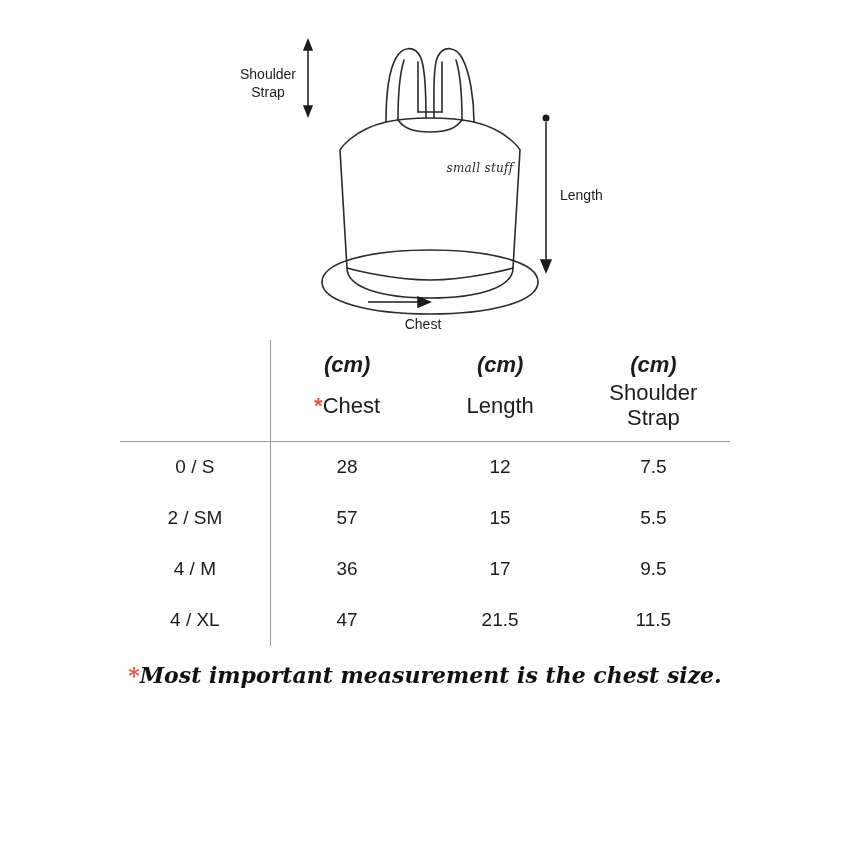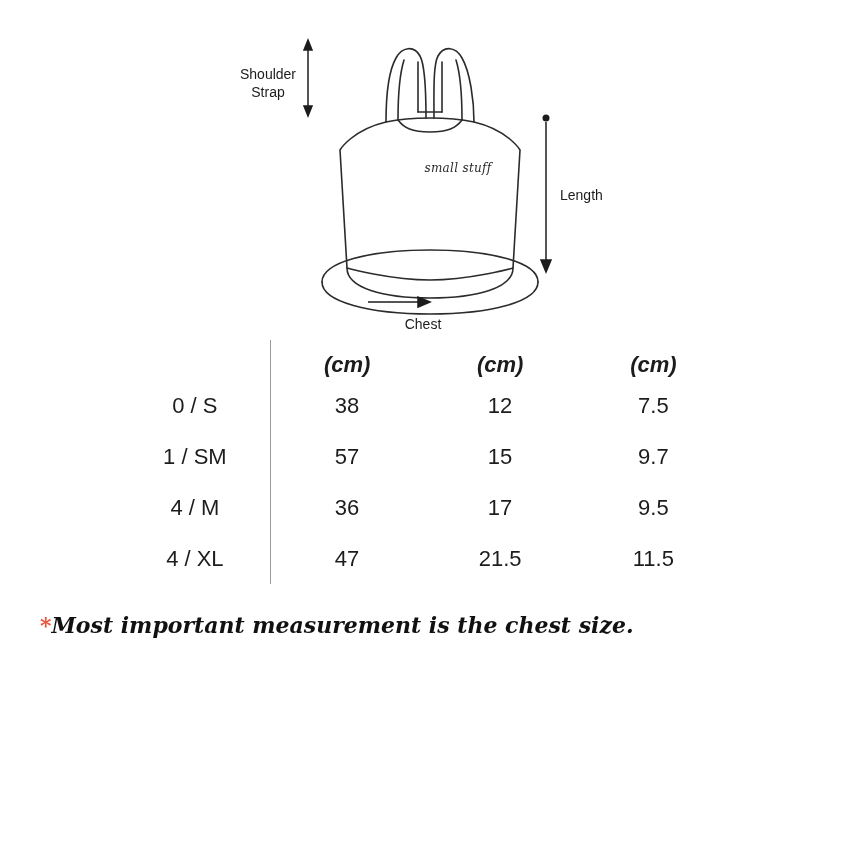--- a/index.html
+++ b/index.html
@@ -44,21 +44,21 @@
     width: 80px;
     text-align: left;
   }
   #lbl-chest {
     left: 383px;
     top: 316px;
     width: 80px;
   }
   .brand-script {
     position: absolute;
-    left: 398px;
+    left: 420px;
     top: 161px;
     width: 120px;
     text-align: center;
     font-family: "DejaVu Serif", serif;
     font-style: italic;
     font-size: 12px;
     color: #2a2a2a;
     letter-spacing: 0.3px;
   }
 
@@ -103,42 +103,43 @@
   }
   .asterisk {
     color: #e8553c;
     font-weight: bold;
   }
 
   .head-row td { border-bottom: 1px solid #9a9a9a; }
 
   .body-row td {
     height: 51px;
-    font-size: 22px;
+    font-size: 19px;
   }
   .body-row td.size-cell {
     border-right: 1px solid #9a9a9a;
   }
   .head-row td.size-cell,
   .unit-row td.size-cell {
     border-right: 1px solid #9a9a9a;
   }
 
   
   .unit-row td.size-cell { border-right: 1px solid #9a9a9a; }
 
   
   .footnote {
+    text-align: center;
     font-family: "DejaVu Serif", serif;
     font-weight: bold;
     font-style: italic;
     font-size: 22px;
     line-height: 1.45;
     color: #111111;
-    margin-top: 26px;
+    margin-top: 14px;
     padding: 0 40px;
   }
   .footnote .star {
     color: #e8553c;
   }
 </style>
 </head>
 <body>
 
 <div class="diagram">
@@ -201,32 +202,43 @@
         <col class="c-val">
         <col class="c-val">
     </colgroup>
     <tbody>
       <tr class="unit-row">
         <td class="size-cell"></td>
         <td>(cm)</td>
         <td>(cm)</td>
         <td>(cm)</td>
       </tr>
+      <tr class="head-row">
+        <td class="size-cell"></td>
+        <td>
+          <span class="asterisk">*</span><span>Chest</span>
+        </td>
+        <td>Length</td>
+        <td class="two-line">
+          <div>Shoulder</div>
+          <div>Strap</div>
+        </td>
+      </tr>
 
       <tr class="body-row">
         <td class="size-cell">0 / S</td>
-        <td>38</td>
+        <td>28</td>
         <td>12</td>
         <td>7.5</td>
       </tr>
       <tr class="body-row">
-        <td class="size-cell">1 / SM</td>
+        <td class="size-cell">2 / SM</td>
         <td>57</td>
         <td>15</td>
-        <td>9.7</td>
+        <td>5.5</td>
       </tr>
       <tr class="body-row">
         <td class="size-cell">4 / M</td>
         <td>36</td>
         <td>17</td>
         <td>9.5</td>
       </tr>
       <tr class="body-row">
         <td class="size-cell">4 / XL</td>
         <td>47</td>

